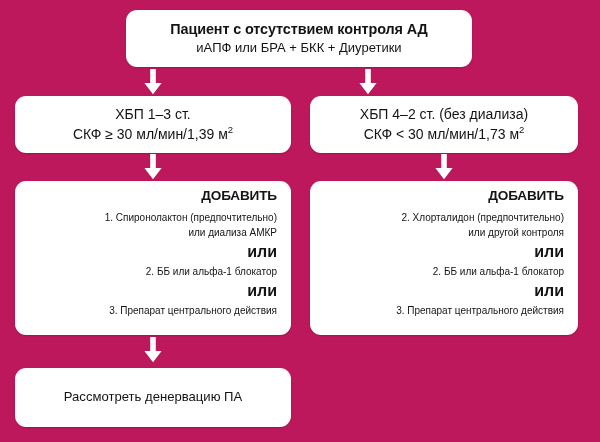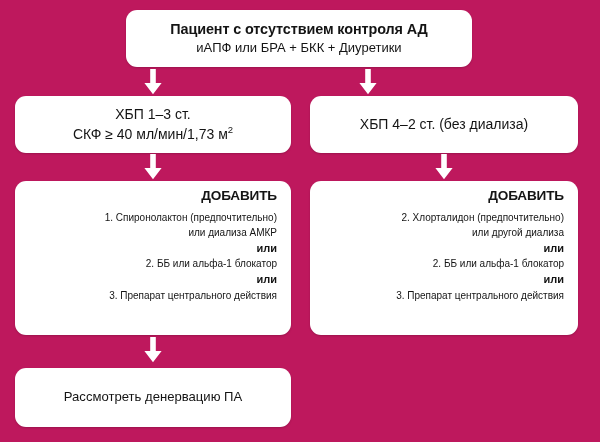--- a/index.html
+++ b/index.html
@@ -77,21 +77,21 @@
     margin-bottom: 5px;
     white-space: nowrap;
   }
   .t-item {
     font-size: 10px;
     font-weight: normal;
     line-height: 1.5;
     white-space: nowrap;
   }
   .t-or {
-    font-size: 11px;
+    font-size: 16px;
     font-weight: bold;
     line-height: 1.5;
     white-space: nowrap;
   }
   .t-bottom {
     font-size: 13.1px;
     font-weight: normal;
     line-height: 1.42;
     white-space: nowrap;
   }
@@ -145,25 +145,26 @@
       </svg>
   </span>
   <span class="arrow" id="arrow-top-right">
     <svg viewBox="0 0 26 26">
         <path d="M10.2 0 H15.8 V14.0 H21.6 L13 25.2 L4.4 14.0 H10.2 Z" fill="#ffffff"></path>
       </svg>
   </span>
 
   <div class="card card-center" id="box-left-st">
     <div class="t-stage">ХБП 1–3 ст.</div>
-    <div class="t-stage"><span>СКФ ≥ 40 мл/мин/1,73 м</span><sup>2</sup></div>
+    <div class="t-stage"><span>СКФ ≥ 30 мл/мин/1,39 м</span><sup>2</sup></div>
   </div>
 
   <div class="card card-center" id="box-right-st">
     <div class="t-stage">ХБП 4–2 ст. (без диализа)</div>
+    <div class="t-stage"><span>СКФ &lt; 30 мл/мин/1,73 м</span><sup>2</sup></div>
   </div>
 
   <span class="arrow" id="arrow-left-mid">
     <svg viewBox="0 0 26 26">
         <path d="M10.2 0 H15.8 V14.0 H21.6 L13 25.2 L4.4 14.0 H10.2 Z" fill="#ffffff"></path>
       </svg>
   </span>
   <span class="arrow" id="arrow-right-mid">
     <svg viewBox="0 0 26 26">
         <path d="M10.2 0 H15.8 V14.0 H21.6 L13 25.2 L4.4 14.0 H10.2 Z" fill="#ffffff"></path>
@@ -176,21 +177,21 @@
     <div class="t-item">или диализа АМКР</div>
     <div class="t-or">или</div>
     <div class="t-item">2. ББ или альфа-1 блокатор</div>
     <div class="t-or">или</div>
     <div class="t-item">3. Препарат центрального действия</div>
   </div>
 
   <div class="card card-left" id="box-right-add">
     <div class="t-addtitle">ДОБАВИТЬ</div>
     <div class="t-item">2. Хлорталидон (предпочтительно)</div>
-    <div class="t-item">или другой диализа</div>
+    <div class="t-item">или другой контроля</div>
     <div class="t-or">или</div>
     <div class="t-item">2. ББ или альфа-1 блокатор</div>
     <div class="t-or">или</div>
     <div class="t-item">3. Препарат центрального действия</div>
   </div>
 
   <span class="arrow" id="arrow-left-low">
     <svg viewBox="0 0 26 26">
         <path d="M10.2 0 H15.8 V14.0 H21.6 L13 25.2 L4.4 14.0 H10.2 Z" fill="#ffffff"></path>
       </svg>

